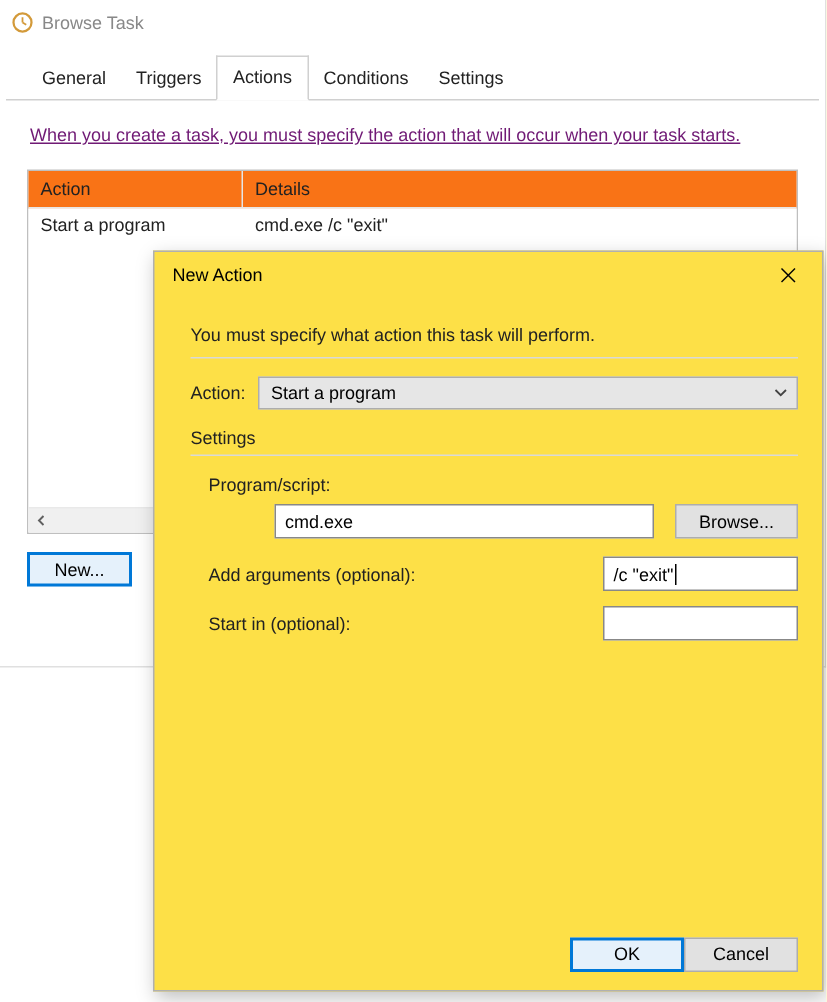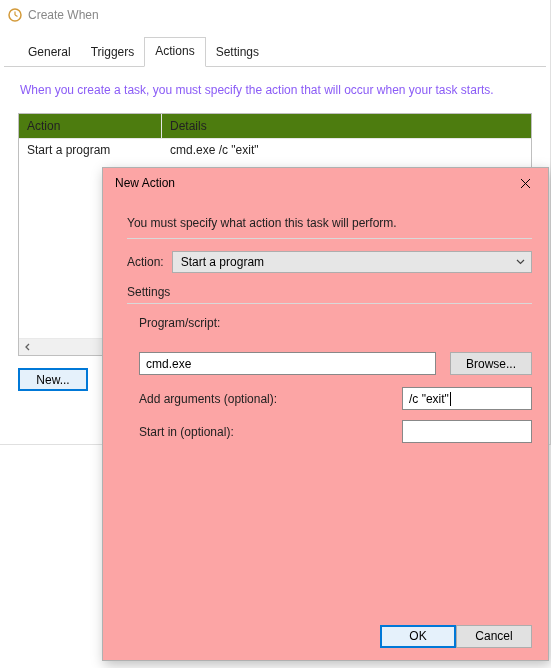--- a/index.html
+++ b/index.html
@@ -9,87 +9,88 @@
   .parent-window { position: absolute; left: 0; top: 0; width: 551px; height: 445px; border: 1px solid #e0e0e0; border-top:none; border-left:none; background: #fff;}
   .parent-titlebar { height: 30px; display: flex; align-items: center; padding: 0 8px; gap: 6px; background: #fff; }
   .parent-title { color: #888; }
   .clock-icon svg { display:block; }
 
   .tabs-row { display: flex; align-items: flex-end; padding: 6px 14px 0 14px; gap: 0; border-bottom:1px solid #d0d0d0; margin:0 4px;}
   .tab { padding: 6px 10px 8px 10px; color: #222; cursor: default; position:relative; bottom:-1px;}
   .tab.active { border: 1px solid #d0d0d0; border-bottom: 1px solid #fff; background:#fff;}
 
   .tab-body { padding: 4px 18px 10px 18px; }
-  .intro { color: #8b5cf6; padding: 12px 2px 16px 2px; }
+  .intro { color: #701a75; padding: 12px 2px 16px 2px; text-decoration: underline; }
 
   .tbl-outer { border: 1px solid #bfbfbf;}
-  .tbl-head { display: flex; background: #4d7c0f; border-bottom: 1px solid #e6e6e6; }
+  .tbl-head { display: flex; background: #f97316; border-bottom: 1px solid #e6e6e6; }
   .tbl-head-cell { padding: 5px 8px; color: #222; }
   .hc1 { width: 143px; border-right: 1px solid #e6e6e6; }
   .hc2 { flex: 1; }
   .tbl-row { display: flex; }
   .tbl-cell { padding: 4px 8px; color: #222; }
   .tc1 { width: 143px; }
   .tc2 { flex: 1; }
   .tbl-body { height: 216px; background:#fff; position:relative;}
   .hscroll { position:absolute; left:0; right:0; bottom:0; height:17px; background:#f0f0f0; border-top:1px solid #e9e9e9; display:flex; align-items:center; justify-content:flex-start;}
   .hscroll .asc{width:17px; height:17px; display:flex; align-items:center; justify-content:center;}
   .hscroll .asc svg{display:block;}
 
   .btn-row { padding: 12px 0 0 0; }
   .win-btn { min-width: 70px; height: 23px; background: #e1e1e1; border: 1px solid #adadad; color: #000; display:inline-flex; align-items:center; justify-content:center; padding: 0 10px;}
   .win-btn.focus { background:#e5f1fb; border:2px solid #0078d7;}
   .underline-first::first-letter{ text-decoration:underline;}
 
-  .modal { position: absolute; left: 102px; top: 167px; width: 447px; height: 494px; background: #fca5a5; border: 1px solid #b0b0b0; box-shadow: 2px 4px 12px rgba(0,0,0,0.25); }
+  .modal { position: absolute; left: 102px; top: 167px; width: 447px; height: 494px; background: #fde047; border: 1px solid #b0b0b0; box-shadow: 2px 4px 12px rgba(0,0,0,0.25); }
   .m-titlebar { height: 30px; display: flex; align-items: center; justify-content: space-between; padding: 0 0 0 12px; }
   .m-title { color: #000; }
   .m-close { width: 45px; height: 30px; display:flex; align-items:center; justify-content:center; color:#000;}
   .m-body { padding: 6px 16px 0 24px; position:relative; height: calc(100% - 30px - 48px);}
   .m-intro { color:#222; padding: 12px 0 8px 0;}
   .m-hr{ border:none; border-top:1px solid #d9d9d9; margin:0 0 12px 0;}
   .f-row { display:flex; align-items:center; gap:8px; margin-bottom:12px;}
   .f-label{ color:#222;}
   .dropdown{ flex:1; height:22px; border:1px solid #adadad; background:#e6e6e6; display:flex; align-items:center; justify-content:space-between; padding:0 6px 0 8px; color:#000;}
   .dropdown .dd-arrow svg{display:block;}
 
   .fieldset-title{ color:#222; margin-bottom:4px;}
   .fieldset-line{ border:none; border-top:1px solid #d9d9d9; margin:0 0 12px 0;}
   .settings-inner{ padding:0 0 0 12px;}
-  .ps-label{ color:#222; margin-bottom:22px;}
+  .ps-label{ color:#222; margin-bottom:6px;}
   .ps-row{ display:flex; gap:14px; align-items:center; margin-bottom:12px;}
   .txt-in{ height:23px; border:1px solid #888; background:#fff; padding:2px 6px; color:#000; display:flex; align-items:center;}
   .txt-in.cursor::after{content:""; display:inline-block; width:1px; height:14px; background:#000; margin-left:1px;}
-  .ps-input{ flex:1;}
+  .ps-input{ flex:1;margin-left:44px;}
   .opt-row{ display:flex; align-items:center; margin-bottom:10px;}
   .opt-label{ flex:1; color:#222;}
   .opt-in{ width:130px;}
 
   .m-footer{ position:absolute; left:0; right:0; bottom:0; height:48px; display:flex; align-items:center; justify-content:flex-end; padding:0 16px;}
 </style>
 </head>
 <body>
 <div class="root">
 
 <div class="parent-window">
   <div class="parent-titlebar">
     <span class="clock-icon">
       <svg width="14" height="14" viewBox="0 0 14 14">
             <circle cx="7" cy="7" r="6" fill="none" stroke="#d39a3a" stroke-width="1.5"></circle>
             <line x1="7" y1="7" x2="7" y2="3.5" stroke="#d39a3a" stroke-width="1.2"></line>
             <line x1="7" y1="7" x2="9.5" y2="8.5" stroke="#d39a3a" stroke-width="1.2"></line>
           </svg>
     </span>
-    <span class="parent-title">Create When</span>
+    <span class="parent-title">Browse Task</span>
   </div>
 
   <div class="tabs-row">
     <div class="tab">General</div>
     <div class="tab">Triggers</div>
     <div class="tab active">Actions</div>
+    <div class="tab">Conditions</div>
     <div class="tab">Settings</div>
   </div>
 
   <div class="tab-body">
     <div class="intro">When you create a task, you must specify the action that will occur when your task starts.</div>
 
     <div class="tbl-outer">
       <div class="tbl-head">
         <div class="tbl-head-cell hc1">Action</div>
         <div class="tbl-head-cell hc2">Details</div>

